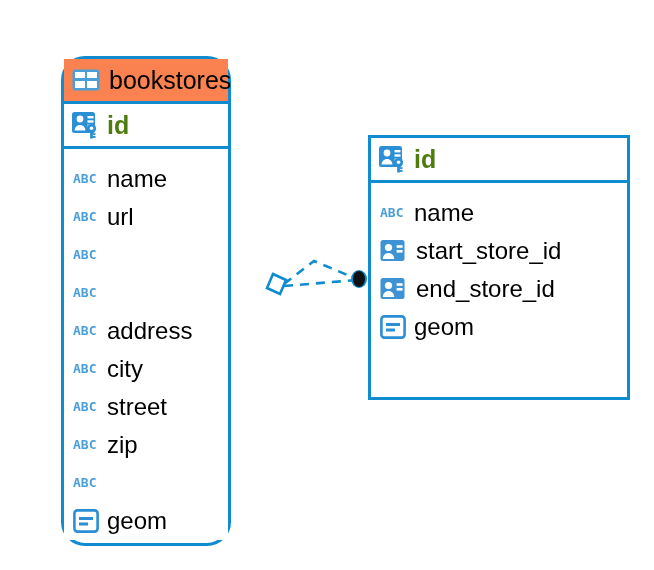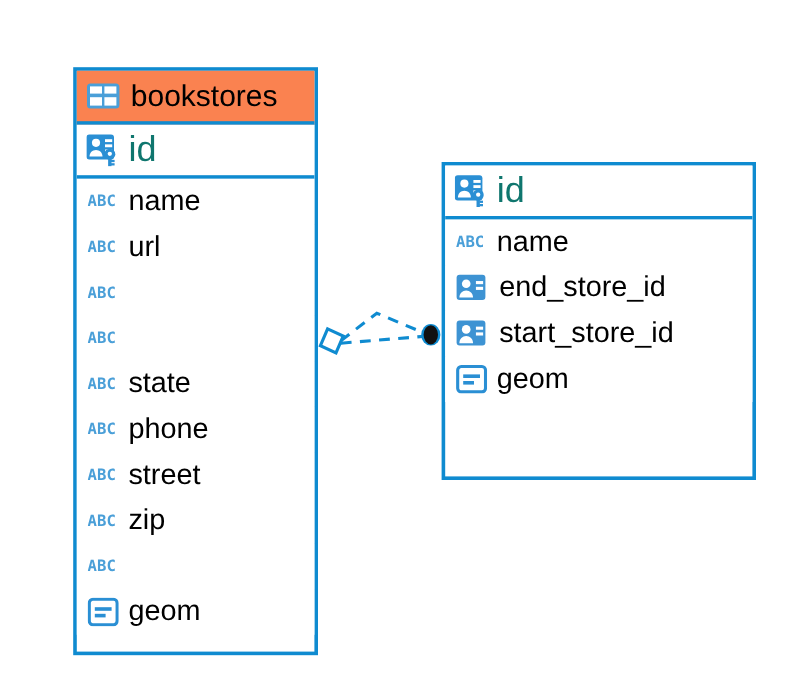--- a/index.html
+++ b/index.html
@@ -24,22 +24,23 @@
   
   .entity {
     position: absolute;
     box-sizing: border-box;
     border: 3px solid #0f8bd0;
     background: #ffffff;
   }
   #entity-bookstores {
     left: 61px;
     top: 56px;
-    width: 204px;
+    width: 170px;
     height: 490px;
+    border-radius: 24px;
   }
   #entity-bookstore-routes {
     left: 368px;
     top: 135px;
     width: 262px;
     height: 265px;
   }
 
   .entity-header {
     display: flex;
@@ -63,30 +64,30 @@
   .pk-row {
     display: flex;
     align-items: center;
     box-sizing: border-box;
     height: 45px;
     padding-left: 8px;
     border-bottom: 3px solid #0f8bd0;
     background: #ffffff;
   }
   .pk-label {
-    font-size: 30px;
-    font-weight: normal;
-    color: #0f766e;
+    font-size: 25px;
+    font-weight: bold;
+    color: #4d7c0f;
     margin-left: 7px;
     line-height: 1;
     white-space: nowrap;
   }
 
   .fields {
-    padding-top: 0;
+    padding-top: 11px;
   }
   .field-row {
     display: flex;
     align-items: center;
     height: 38px;
     padding-left: 9px;
     background: #ffffff;
   }
   .field-label {
     font-size: 24px;
@@ -198,30 +199,30 @@
           </svg>
         </span>
       </div>
 
       <div class="field-row">
         <span class="icon-wrap">
           <svg class="icon icon-abc" viewBox="0 0 26 14" xmlns="http://www.w3.org/2000/svg">
             <text class="abc-text" x="0" y="11">ABC</text>
           </svg>
         </span>
-        <span class="field-label">state</span>
-      </div>
-
-      <div class="field-row">
-        <span class="icon-wrap">
-          <svg class="icon icon-abc" viewBox="0 0 26 14" xmlns="http://www.w3.org/2000/svg">
-            <text class="abc-text" x="0" y="11">ABC</text>
-          </svg>
-        </span>
-        <span class="field-label">phone</span>
+        <span class="field-label">address</span>
+      </div>
+
+      <div class="field-row">
+        <span class="icon-wrap">
+          <svg class="icon icon-abc" viewBox="0 0 26 14" xmlns="http://www.w3.org/2000/svg">
+            <text class="abc-text" x="0" y="11">ABC</text>
+          </svg>
+        </span>
+        <span class="field-label">city</span>
       </div>
 
       <div class="field-row">
         <span class="icon-wrap">
           <svg class="icon icon-abc" viewBox="0 0 26 14" xmlns="http://www.w3.org/2000/svg">
             <text class="abc-text" x="0" y="11">ABC</text>
           </svg>
         </span>
         <span class="field-label">street</span>
       </div>
@@ -295,34 +296,34 @@
       <div class="field-row">
         <span class="icon-wrap">
           <svg class="icon icon-fk" viewBox="0 0 28 24" xmlns="http://www.w3.org/2000/svg">
             <rect x="0.5" y="1" width="24" height="21" rx="2.5" fill="#3d93d3"></rect>
             <circle cx="8.5" cy="8.5" r="3.6" fill="#ffffff"></circle>
             <path d="M2.8 20c0-3.5 2.6-6 5.7-6s5.7 2.5 5.7 6z" fill="#ffffff"></path>
             <rect x="16.6" y="6.2" width="6" height="2.6" fill="#ffffff"></rect>
             <rect x="16.6" y="11" width="6" height="2.6" fill="#ffffff"></rect>
           </svg>
         </span>
-        <span class="field-label">end_store_id</span>
+        <span class="field-label">start_store_id</span>
       </div>
 
       <div class="field-row">
         <span class="icon-wrap">
           <svg class="icon icon-fk" viewBox="0 0 28 24" xmlns="http://www.w3.org/2000/svg">
             <rect x="0.5" y="1" width="24" height="21" rx="2.5" fill="#3d93d3"></rect>
             <circle cx="8.5" cy="8.5" r="3.6" fill="#ffffff"></circle>
             <path d="M2.8 20c0-3.5 2.6-6 5.7-6s5.7 2.5 5.7 6z" fill="#ffffff"></path>
             <rect x="16.6" y="6.2" width="6" height="2.6" fill="#ffffff"></rect>
             <rect x="16.6" y="11" width="6" height="2.6" fill="#ffffff"></rect>
           </svg>
         </span>
-        <span class="field-label">start_store_id</span>
+        <span class="field-label">end_store_id</span>
       </div>
 
       <div class="field-row">
         <span class="icon-wrap">
           <svg class="icon icon-geom" viewBox="0 0 26 24" xmlns="http://www.w3.org/2000/svg">
             <rect x="1.4" y="1.4" width="23.2" height="21.2" rx="3" fill="#ffffff" stroke="#2a8fd4" stroke-width="2.6"></rect>
             <rect x="6" y="8" width="14" height="3" fill="#2a8fd4"></rect>
             <rect x="6" y="13.5" width="9" height="3" fill="#2a8fd4"></rect>
           </svg>
         </span>

